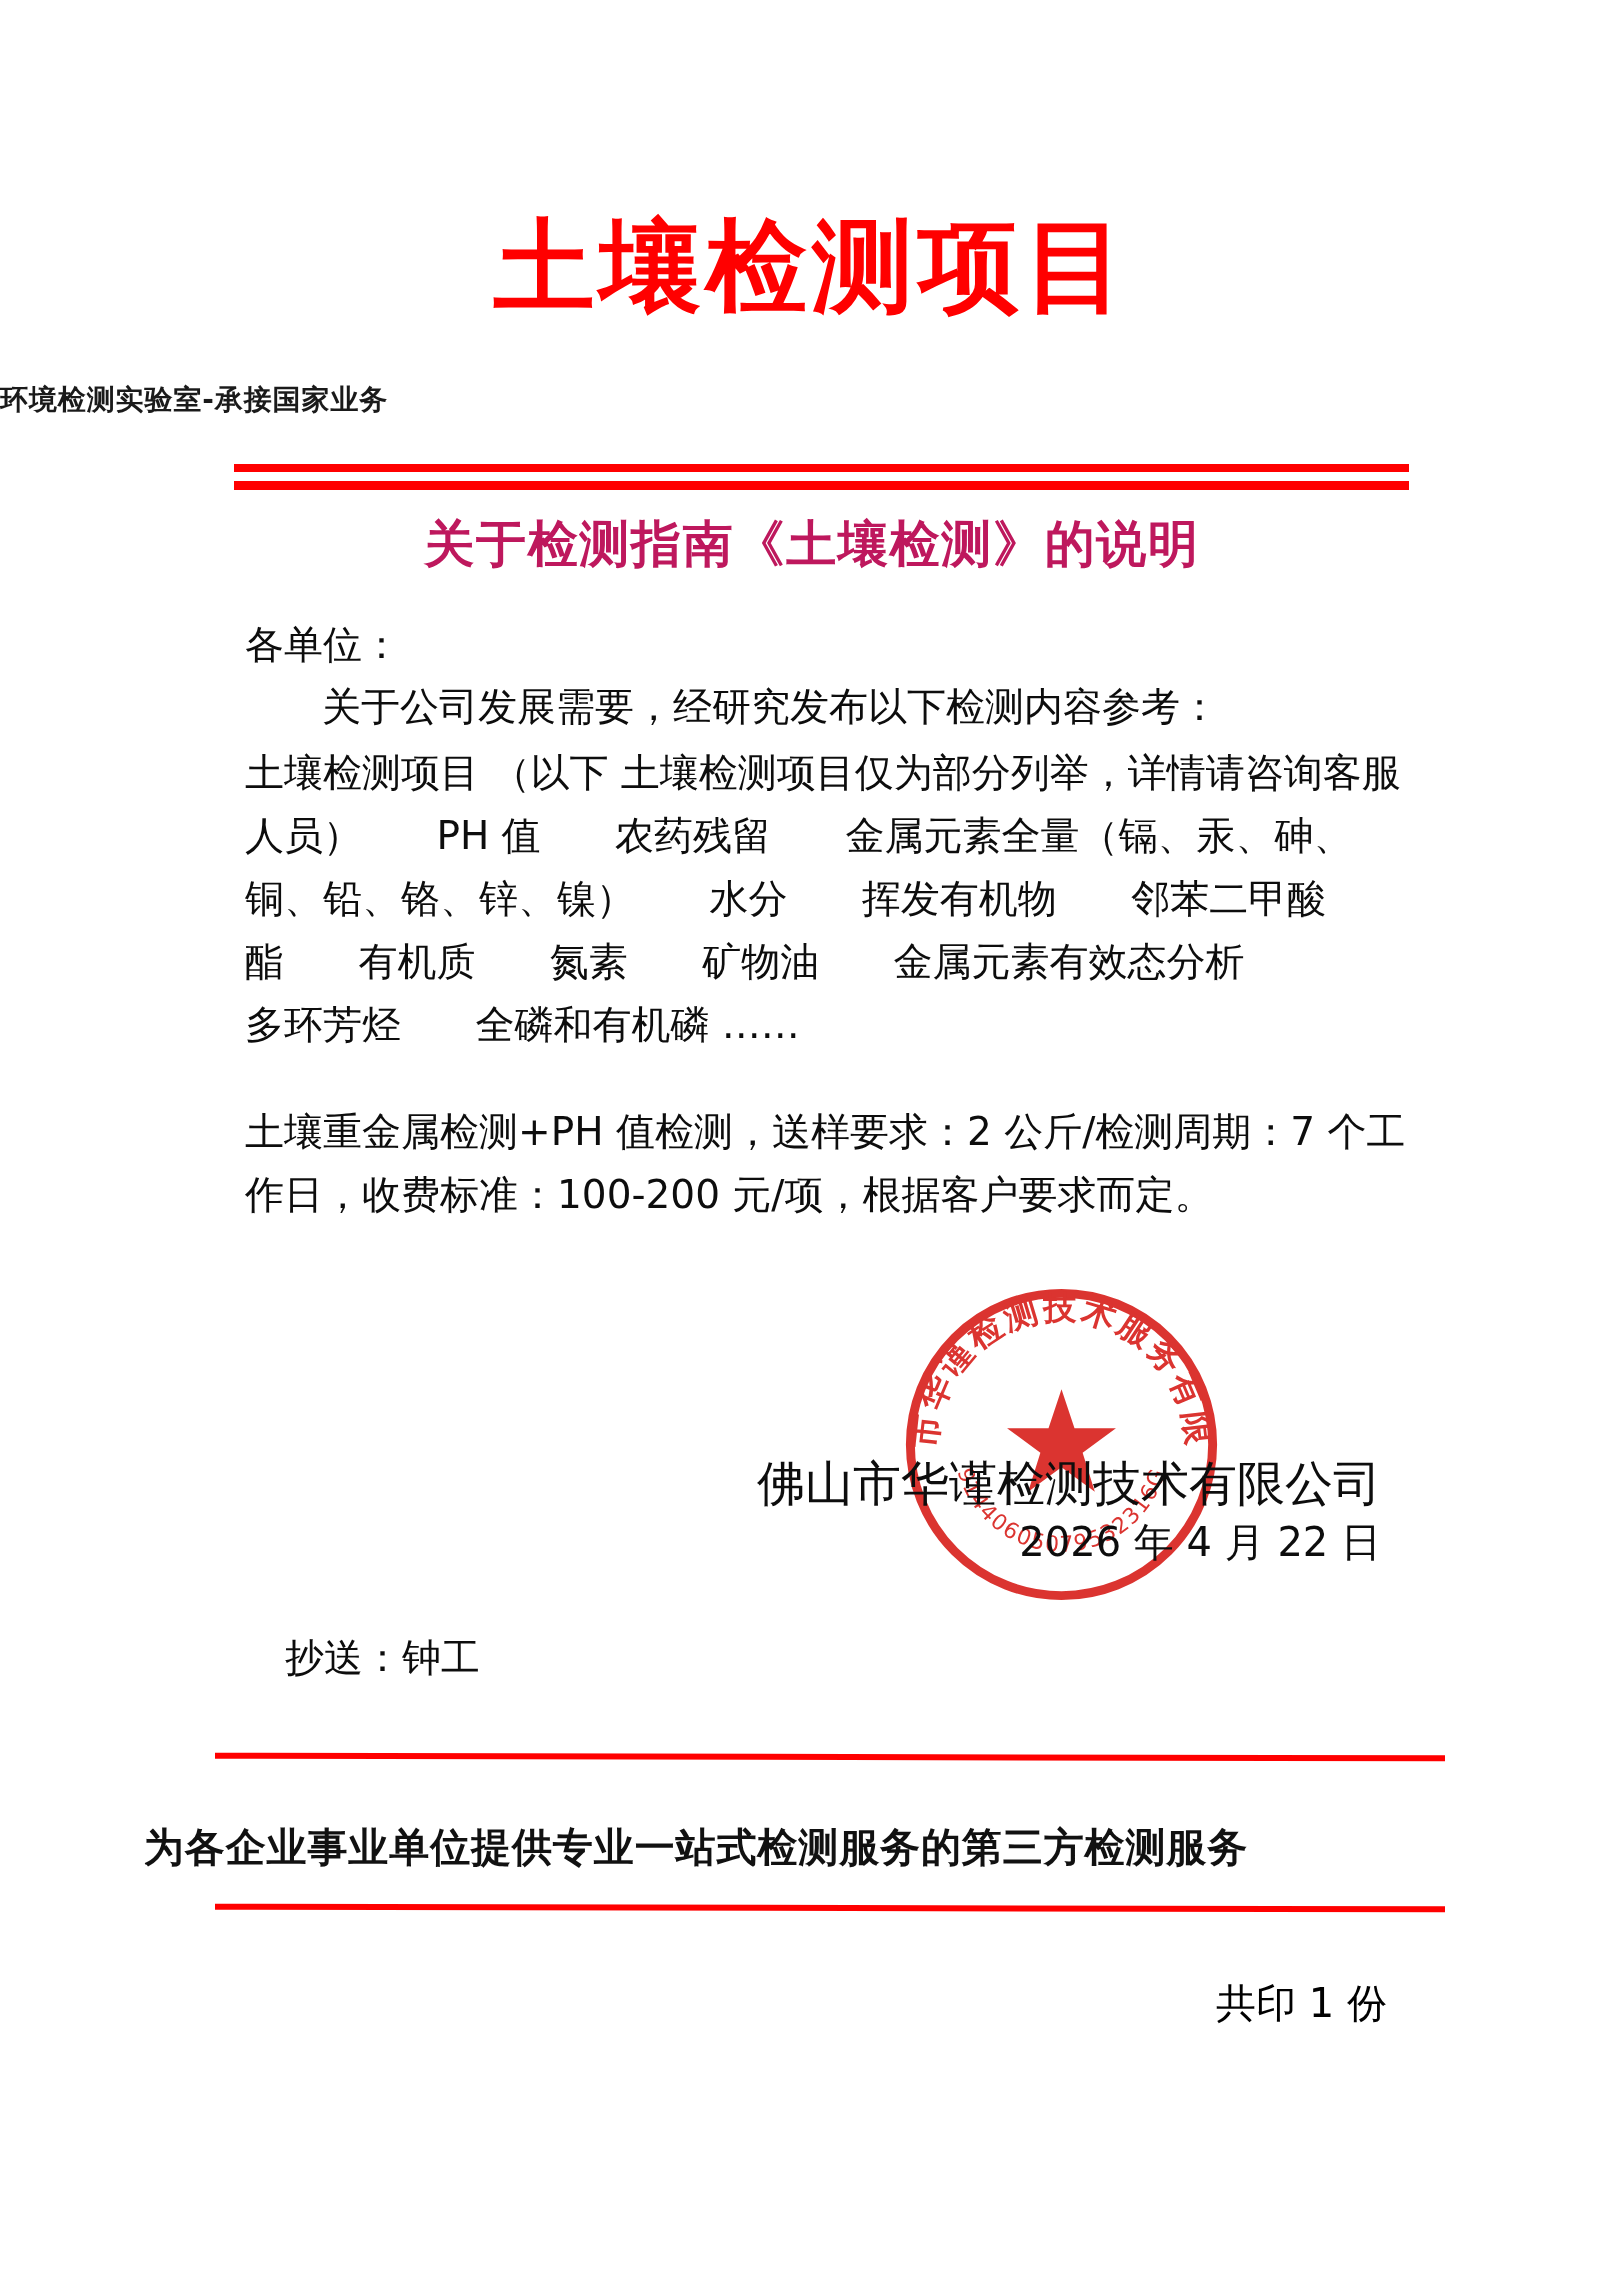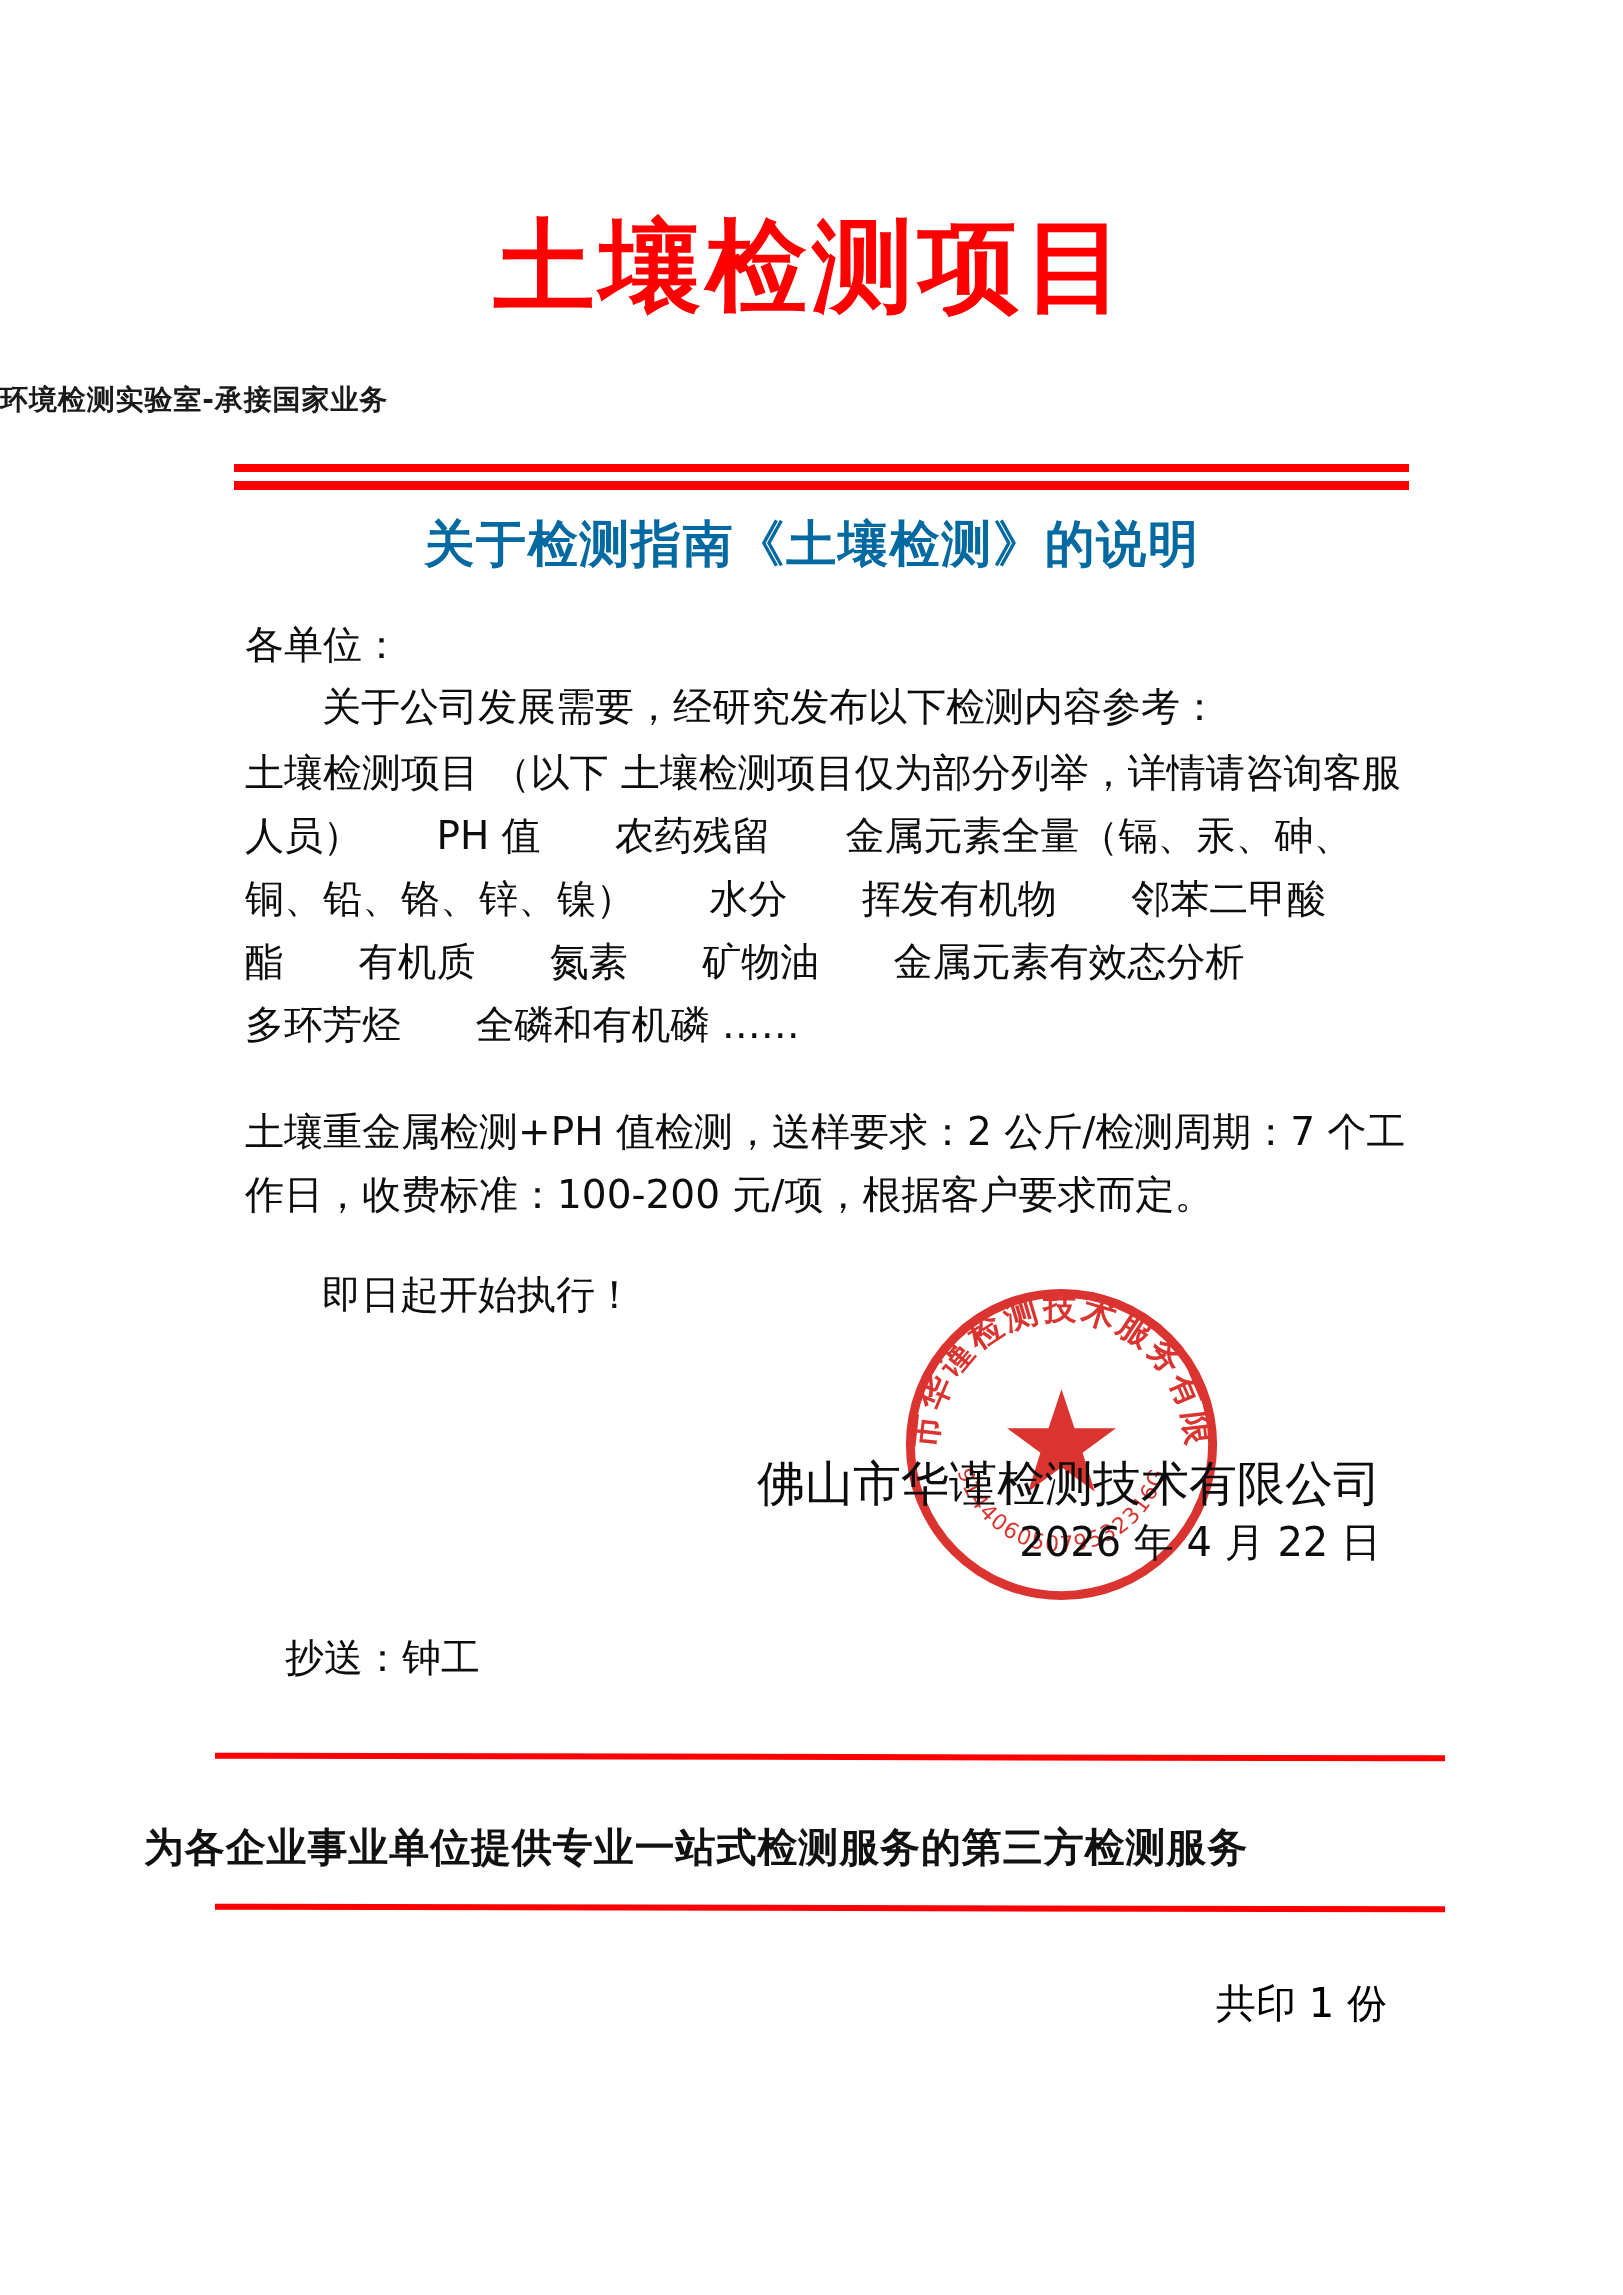--- a/index.html
+++ b/index.html
@@ -71,21 +71,21 @@
 
   
   .section-heading {
     position: absolute;
     top: 511px;
     left: 0;
     width: 1624px;
     text-align: center;
     font-size: 50px;
     font-weight: 700;
-    color: #0369a1;
+    color: #be185d;
     letter-spacing: 1.7px;
     font-family: "DejaVu Sans", "Liberation Sans", sans-serif;
     white-space: nowrap;
   }
 
   
   .body-block {
     position: absolute;
     left: 245px;
     width: 1151px;
@@ -228,23 +228,20 @@
     <div class="body-line">铜、铅、铬、锌、镍）      水分      挥发有机物      邻苯二甲酸</div>
     <div class="body-line">酯      有机质      氮素      矿物油      金属元素有效态分析</div>
     <div class="body-line">多环芳烃      全磷和有机磷 ……</div>
   </div>
 
   <div class="body-block" id="pricing-block">
     <div class="body-line">土壤重金属检测+PH 值检测，送样要求：2 公斤/检测周期：7 个工</div>
     <div class="body-line">作日，收费标准：100-200 元/项，根据客户要求而定。</div>
   </div>
 
-  <div class="body-block" id="effective-block">
-    <div class="body-line indent-2">即日起开始执行！</div>
-  </div>
 
   <div class="seal">
     <svg viewBox="0 0 400 400" xmlns="http://www.w3.org/2000/svg">
       <defs>
         <path id="sealArcTop" d="M 46,200 A 154,154 0 0 1 354,200" fill="none"></path>
         <path id="sealArcBottom" d="M 68,200 A 132,132 0 0 0 332,200" fill="none"></path>
       </defs>
       <circle cx="200" cy="200" r="186" fill="none" stroke="#d8231f" stroke-width="11"></circle>
       <text font-size="41" font-weight="700" fill="#d8231f" letter-spacing="4" font-family="'DejaVu Sans','Liberation Sans',sans-serif">
         <textPath href="#sealArcTop" startOffset="50%" text-anchor="middle">佛山市华谨检测技术服务有限公司</textPath>

